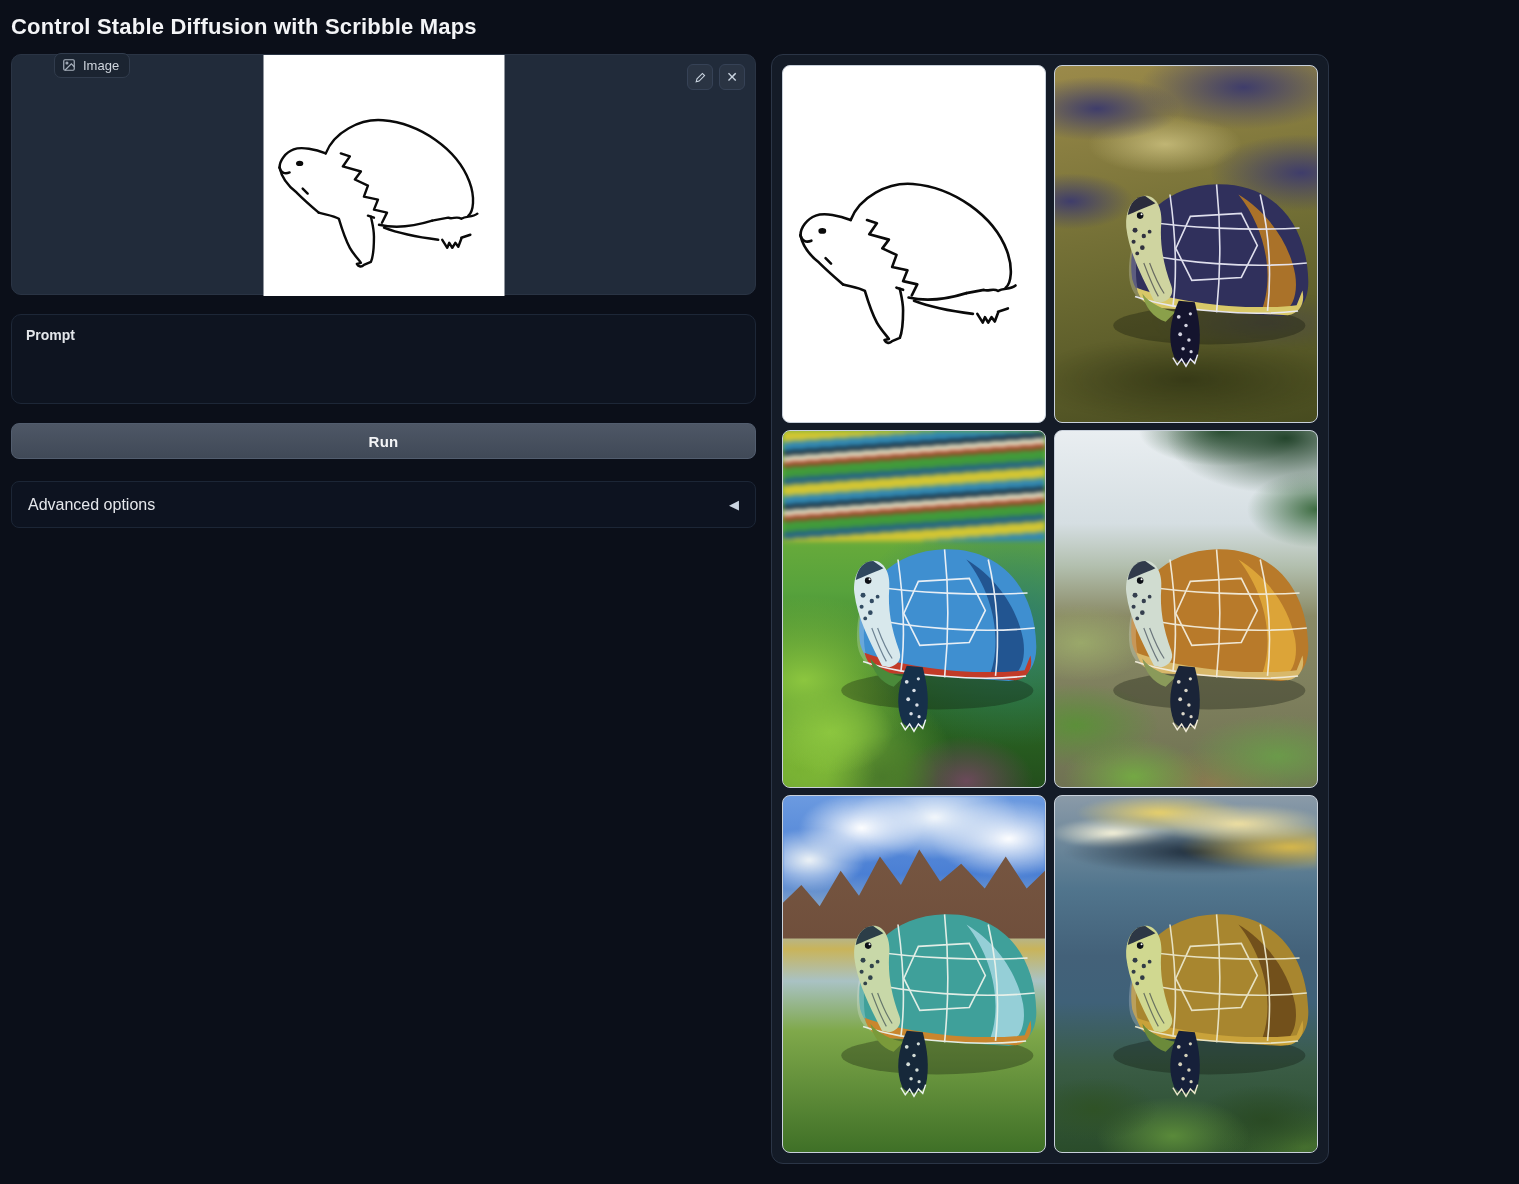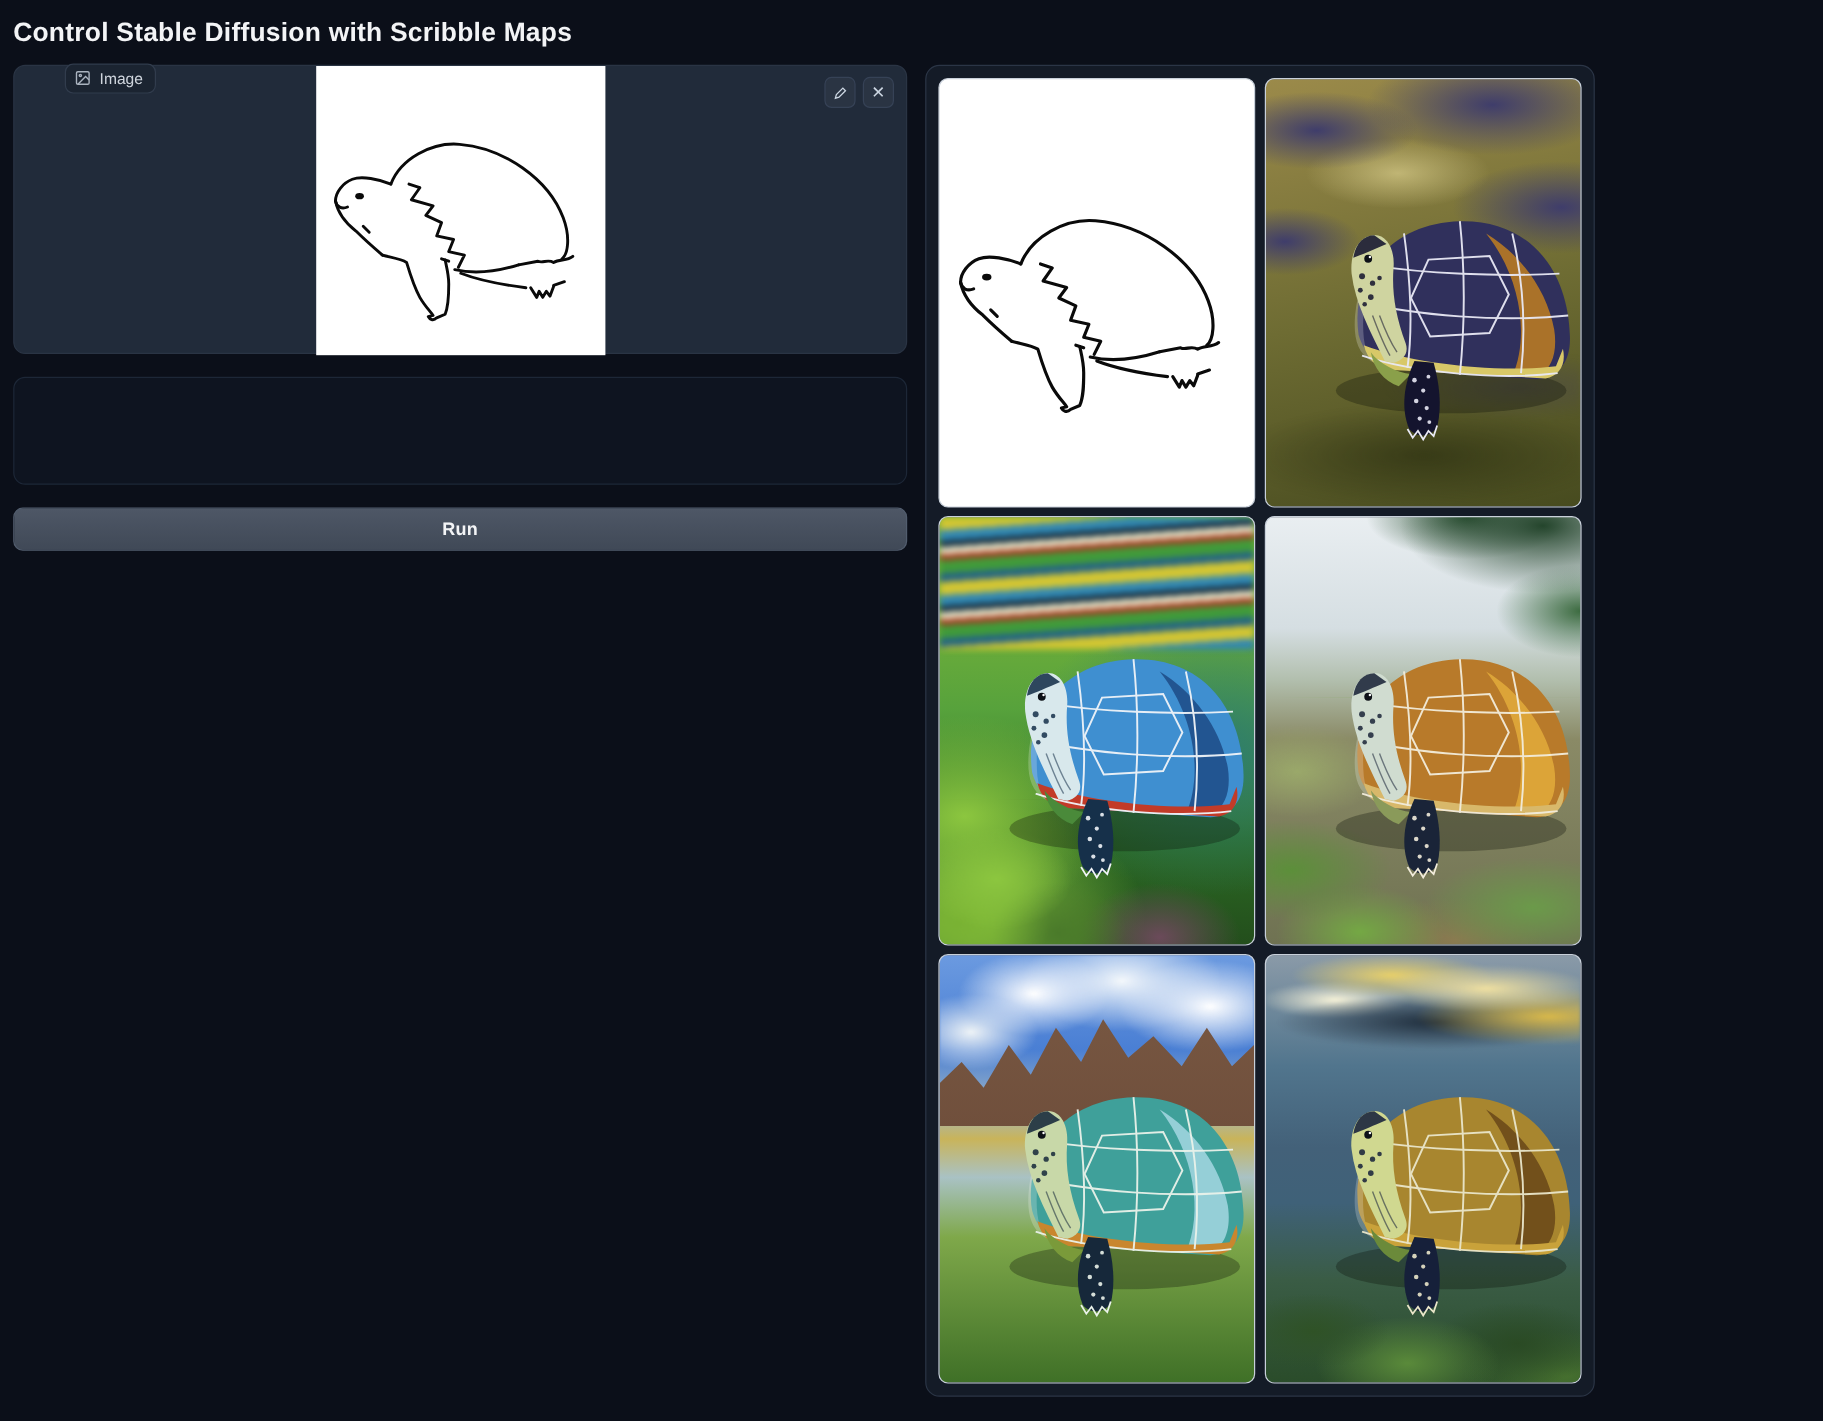--- a/index.html
+++ b/index.html
@@ -226,24 +226,29 @@
           <button class="tool-btn" title="Clear">✕</button>
         </div>
         <div class="canvas-wrap">
           <svg viewBox="0 0 240 240">
             <use href="#scribble-turtle-art"></use>
           </svg>
         </div>
       </div>
 
       <div class="prompt-block">
+        <label>Prompt</label>
       </div>
 
       <button class="run-btn">Run</button>
 
+      <div class="accordion">
+        <span class="acc-label">Advanced options</span>
+        <span class="tri">◀</span>
+      </div>
     </div>
 
     <div class="gallery">
 
       <figure class="gcell scribble">
         <svg viewBox="0 0 240 240">
           <use href="#scribble-turtle-art"></use>
         </svg>
       </figure>
 

